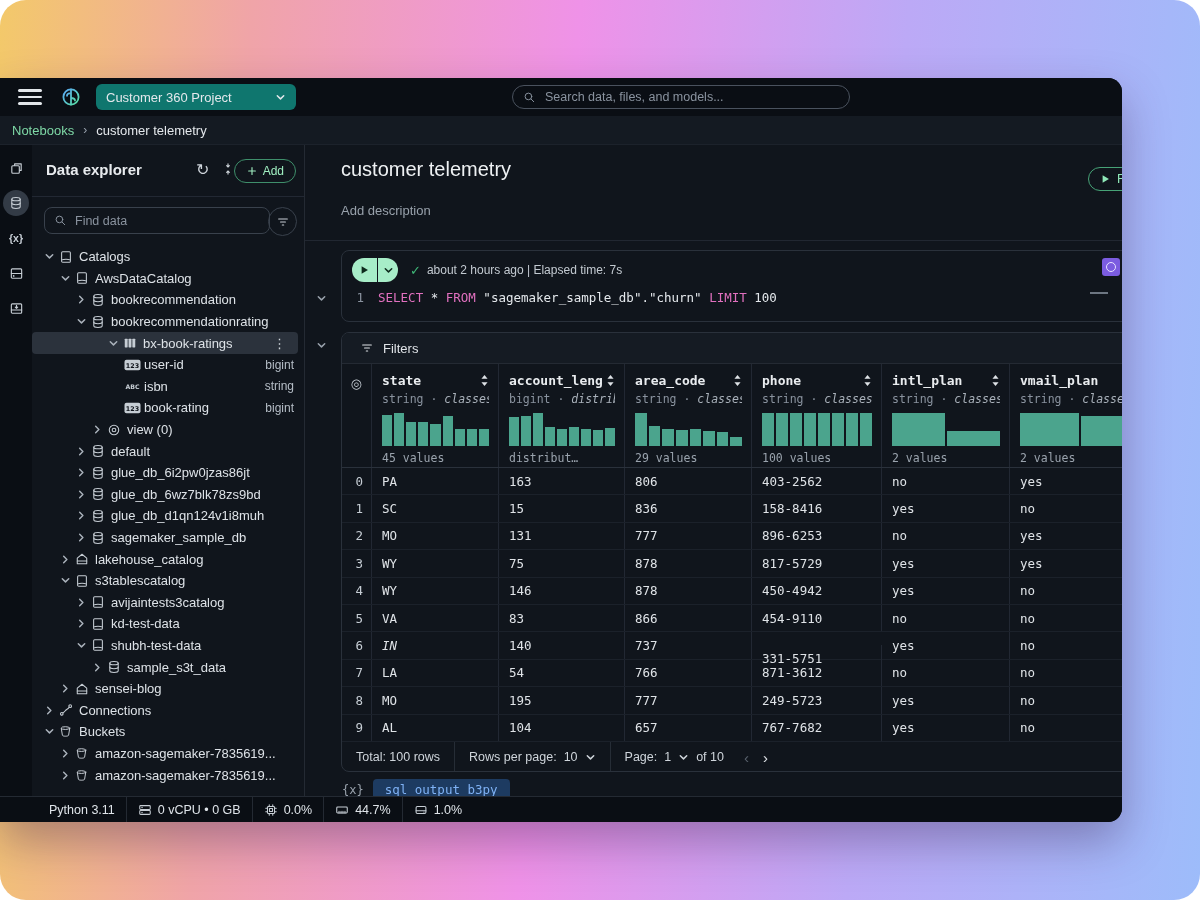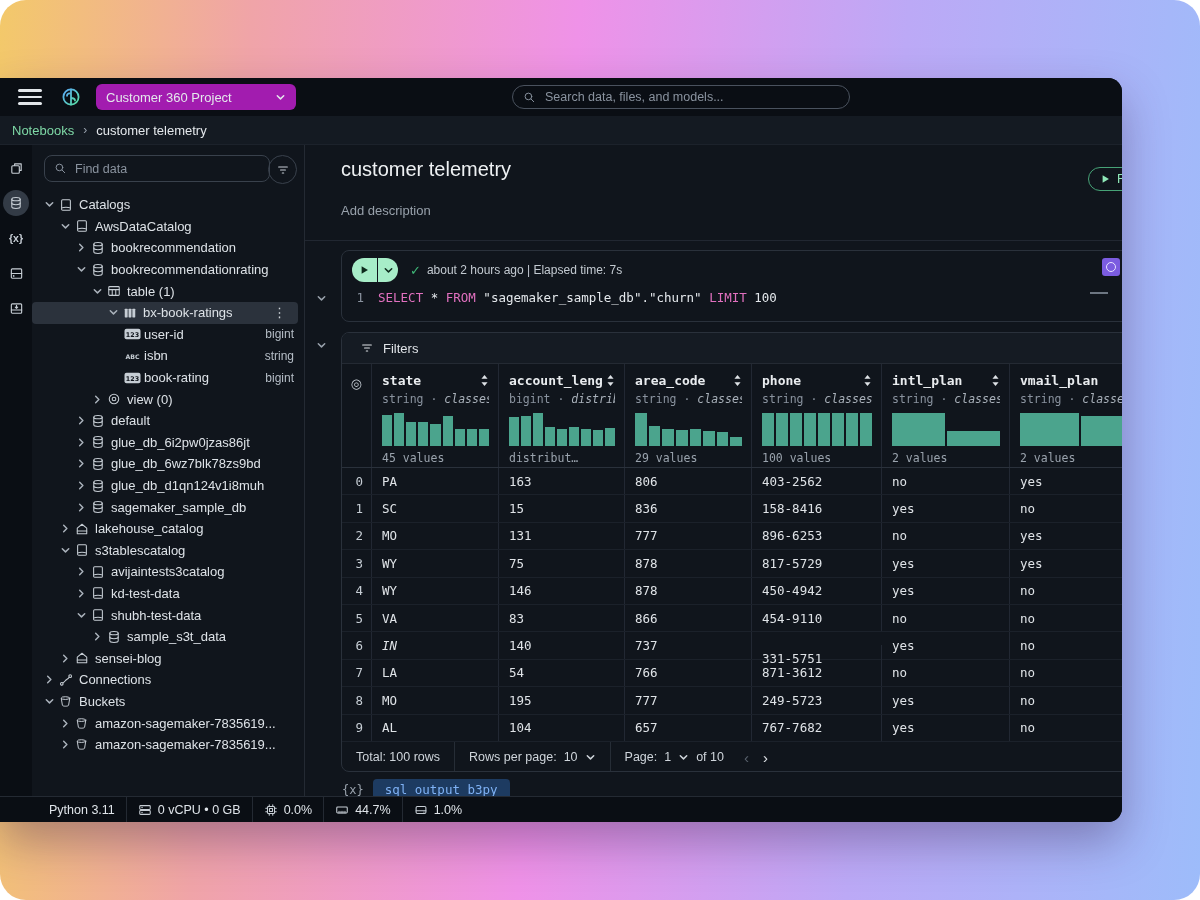--- a/index.html
+++ b/index.html
@@ -6,21 +6,21 @@
   .page{position:relative;width:1200px;height:900px;border-radius:26px;overflow:hidden;
     background:linear-gradient(94deg,#f3c96a 0%,#f0a4a8 20%,#ef92e8 46%,#bca9f6 72%,#9dbcfa 100%);
     font-family:"Liberation Sans",sans-serif;}
   .window{position:absolute;left:0;top:78px;width:1122px;height:744px;background:#10151c;
     border-radius:0 14px 14px 0;overflow:hidden;box-shadow:0 20px 45px rgba(50,25,70,.35);}
   
   .topbar{position:absolute;left:0;top:0;width:100%;height:38px;background:#0a0e14;}
   .hamburger{position:absolute;left:18px;top:11px;width:24px;height:16px;display:flex;flex-direction:column;justify-content:space-between;cursor:pointer;}
   .hamburger div{height:2.6px;background:#e2e6ea;border-radius:2px;}
   .logo{position:absolute;left:60px;top:8px;width:22px;height:22px;}
-  .proj{position:absolute;left:96px;top:6px;width:200px;height:26px;background:#a21caf;border-radius:6px;
+  .proj{position:absolute;left:96px;top:6px;width:200px;height:26px;background:#0f766e;border-radius:6px;
     display:flex;align-items:center;padding:0 10px;box-sizing:border-box;color:#e4e8ec;font-size:13px;}
   .proj .lbl{flex:1;}
   .search{position:absolute;left:512px;top:7px;width:338px;height:24px;border:1px solid #4a525e;border-radius:13px;
     display:flex;align-items:center;padding:0 10px;box-sizing:border-box;color:#8a939f;}
   .search input{background:transparent;border:none;outline:none;color:#c6cdd4;font-size:12.5px;margin-left:7px;width:280px;font-family:"Liberation Sans",sans-serif;}
   .search input::placeholder{color:#8a939f;}
   
   .crumbs{position:absolute;left:0;top:38px;width:100%;height:29px;background:#141a22;display:flex;align-items:center;padding-left:12px;box-sizing:border-box;font-size:13px;border-bottom:1px solid #1c222b;}
   .crumb-link{color:#7ed8a6;cursor:pointer;}
   .crumb-sep{color:#98a2ad;margin:0 9px;font-size:12px;}
@@ -185,20 +185,37 @@
         <div class="ric">
           <svg width="15" height="15" viewBox="0 0 16 16" fill="none" stroke="currentColor" stroke-width="1.2" stroke-linecap="round" stroke-linejoin="round">
             <rect x="2.5" y="3" width="11" height="10" rx="1"></rect>
             <line x1="2.5" y1="9.6" x2="13.5" y2="9.6"></line>
             <path d="M8 4.6v3.2M6.7 6.6L8 7.9l1.3-1.3"></path>
           </svg>
         </div>
       </div>
 
     <div class="explorer">
+      <div class="exp-head">
+        <div class="exp-title">Data explorer</div>
+        <div class="exp-refresh">↻</div>
+        <div class="exp-collapse" id="collapse-ic">
+            <svg width="14" height="14" viewBox="0 0 16 16" fill="none" stroke="currentColor" stroke-width="1.2" stroke-linecap="round" stroke-linejoin="round">
+              <path d="M8 2.2v3.4M6.5 4.2L8 5.7l1.5-1.5M8 13.8v-3.4M6.5 11.8L8 10.3l1.5 1.5" stroke-width="1.3"></path>
+            </svg>
+          </div>
+        <div class="add-btn">
+          <span id="plus-ic">
+              <svg width="12" height="12" viewBox="0 0 16 16" fill="none" stroke="currentColor" stroke-width="1.2" stroke-linecap="round" stroke-linejoin="round">
+                <path d="M8 3.5v9M3.5 8h9" stroke-width="1.5"></path>
+              </svg>
+            </span>
+          <span>Add</span>
+        </div>
+      </div>
       <div class="find-row">
         <div class="find">
           <span id="find-ic">
               <svg width="13" height="13" viewBox="0 0 16 16" fill="none" stroke="currentColor" stroke-width="1.2" stroke-linecap="round" stroke-linejoin="round">
                 <circle cx="6.7" cy="6.7" r="4.1"></circle>
                 <line x1="9.9" y1="9.9" x2="13.2" y2="13.2"></line>
               </svg>
             </span>
           <input placeholder="Find data" style="">
         </div>
@@ -261,36 +278,20 @@
               </svg>
             </span>
             <span class="ticon">
               <svg width="14" height="14" viewBox="0 0 16 16" fill="none" stroke="currentColor" stroke-width="1.2" stroke-linecap="round" stroke-linejoin="round">
                 <ellipse cx="8" cy="3.6" rx="4.8" ry="1.9"></ellipse>
                 <path d="M3.2 3.6v8.8c0 1 2.1 1.9 4.8 1.9s4.8-.9 4.8-1.9V3.6"></path>
                 <path d="M3.2 8c0 1 2.1 1.9 4.8 1.9S12.8 9 12.8 8"></path>
               </svg>
             </span>
             <span class="tlabel">bookrecommendationrating</span>
-          </div>
-          <div class="trow" style="padding-left: 60px;">
-            <span class="chev">
-              <svg width="11" height="11" viewBox="0 0 12 12" fill="none" stroke="currentColor" stroke-width="1.2" stroke-linecap="round" stroke-linejoin="round">
-                <polyline points="2.5,4 6,7.5 9.5,4" stroke-width="1.6"></polyline>
-              </svg>
-            </span>
-            <span class="ticon">
-              <svg width="14" height="14" viewBox="0 0 16 16" fill="none" stroke="currentColor" stroke-width="1.2" stroke-linecap="round" stroke-linejoin="round">
-                <rect x="2" y="3" width="12" height="10" rx="1"></rect>
-                <line x1="2" y1="6.4" x2="14" y2="6.4"></line>
-                <line x1="6" y1="6.4" x2="6" y2="13"></line>
-                <line x1="10" y1="6.4" x2="10" y2="13"></line>
-              </svg>
-            </span>
-            <span class="tlabel">table (1)</span>
           </div>
           <div class="trow sel" style="padding-left: 76px;">
             <span class="chev">
               <svg width="11" height="11" viewBox="0 0 12 12" fill="none" stroke="currentColor" stroke-width="1.2" stroke-linecap="round" stroke-linejoin="round">
                 <polyline points="2.5,4 6,7.5 9.5,4" stroke-width="1.6"></polyline>
               </svg>
             </span>
             <span class="ticon">
               <svg width="14" height="14" viewBox="0 0 16 16" fill="currentColor">
                 <rect x="2" y="3" width="3.3" height="10" rx="0.6"></rect>

